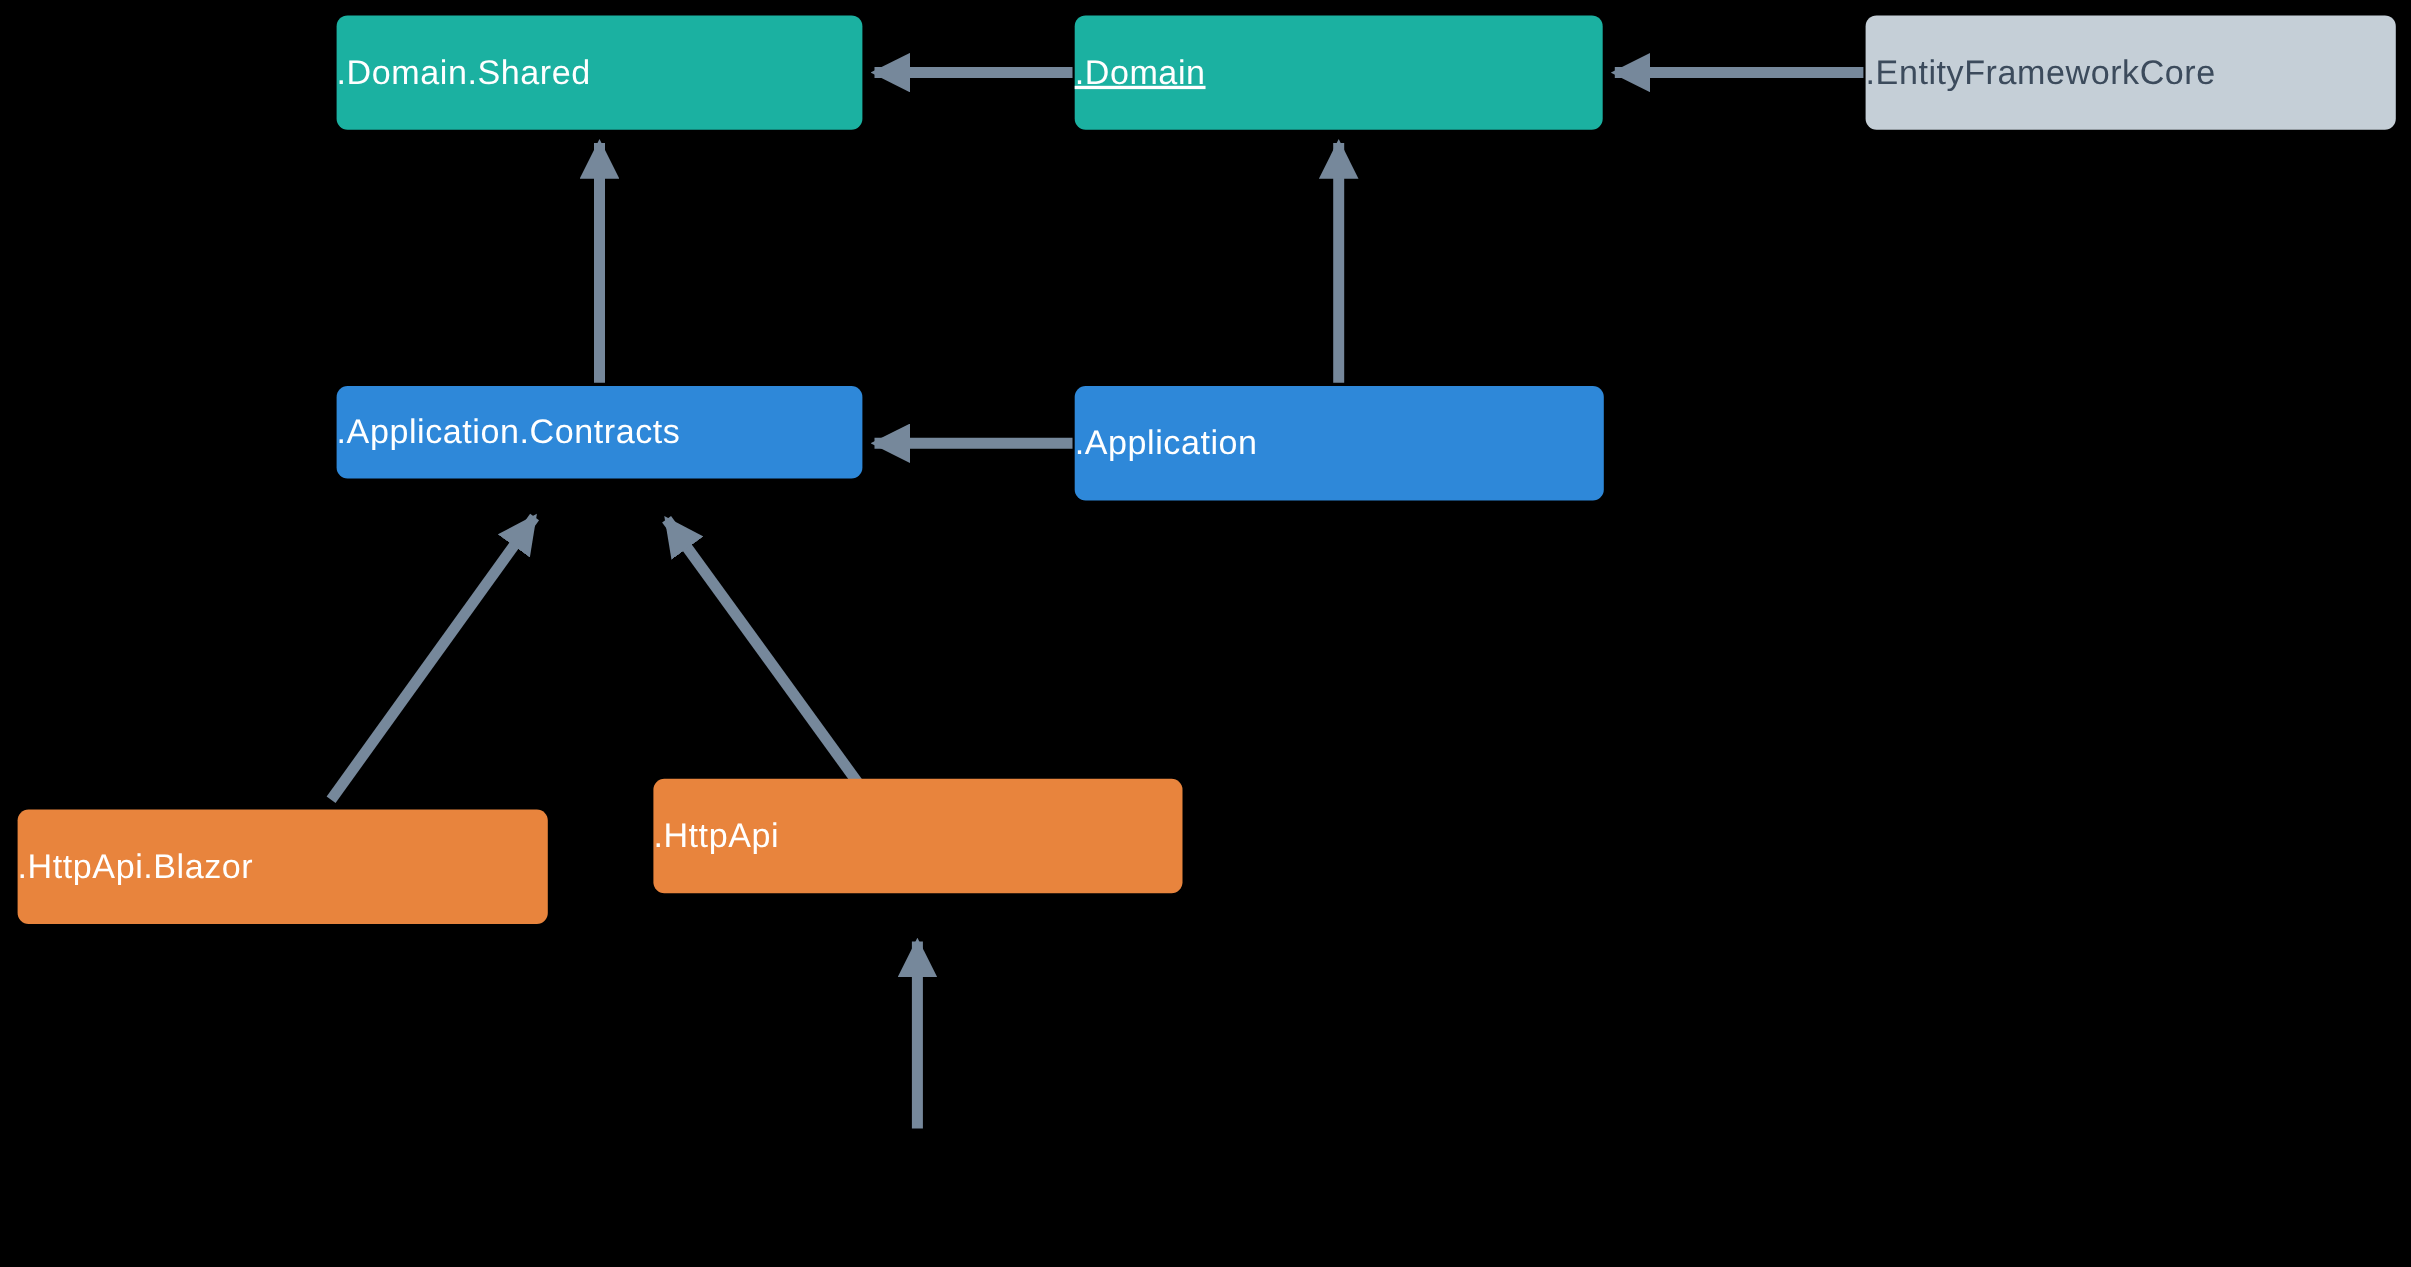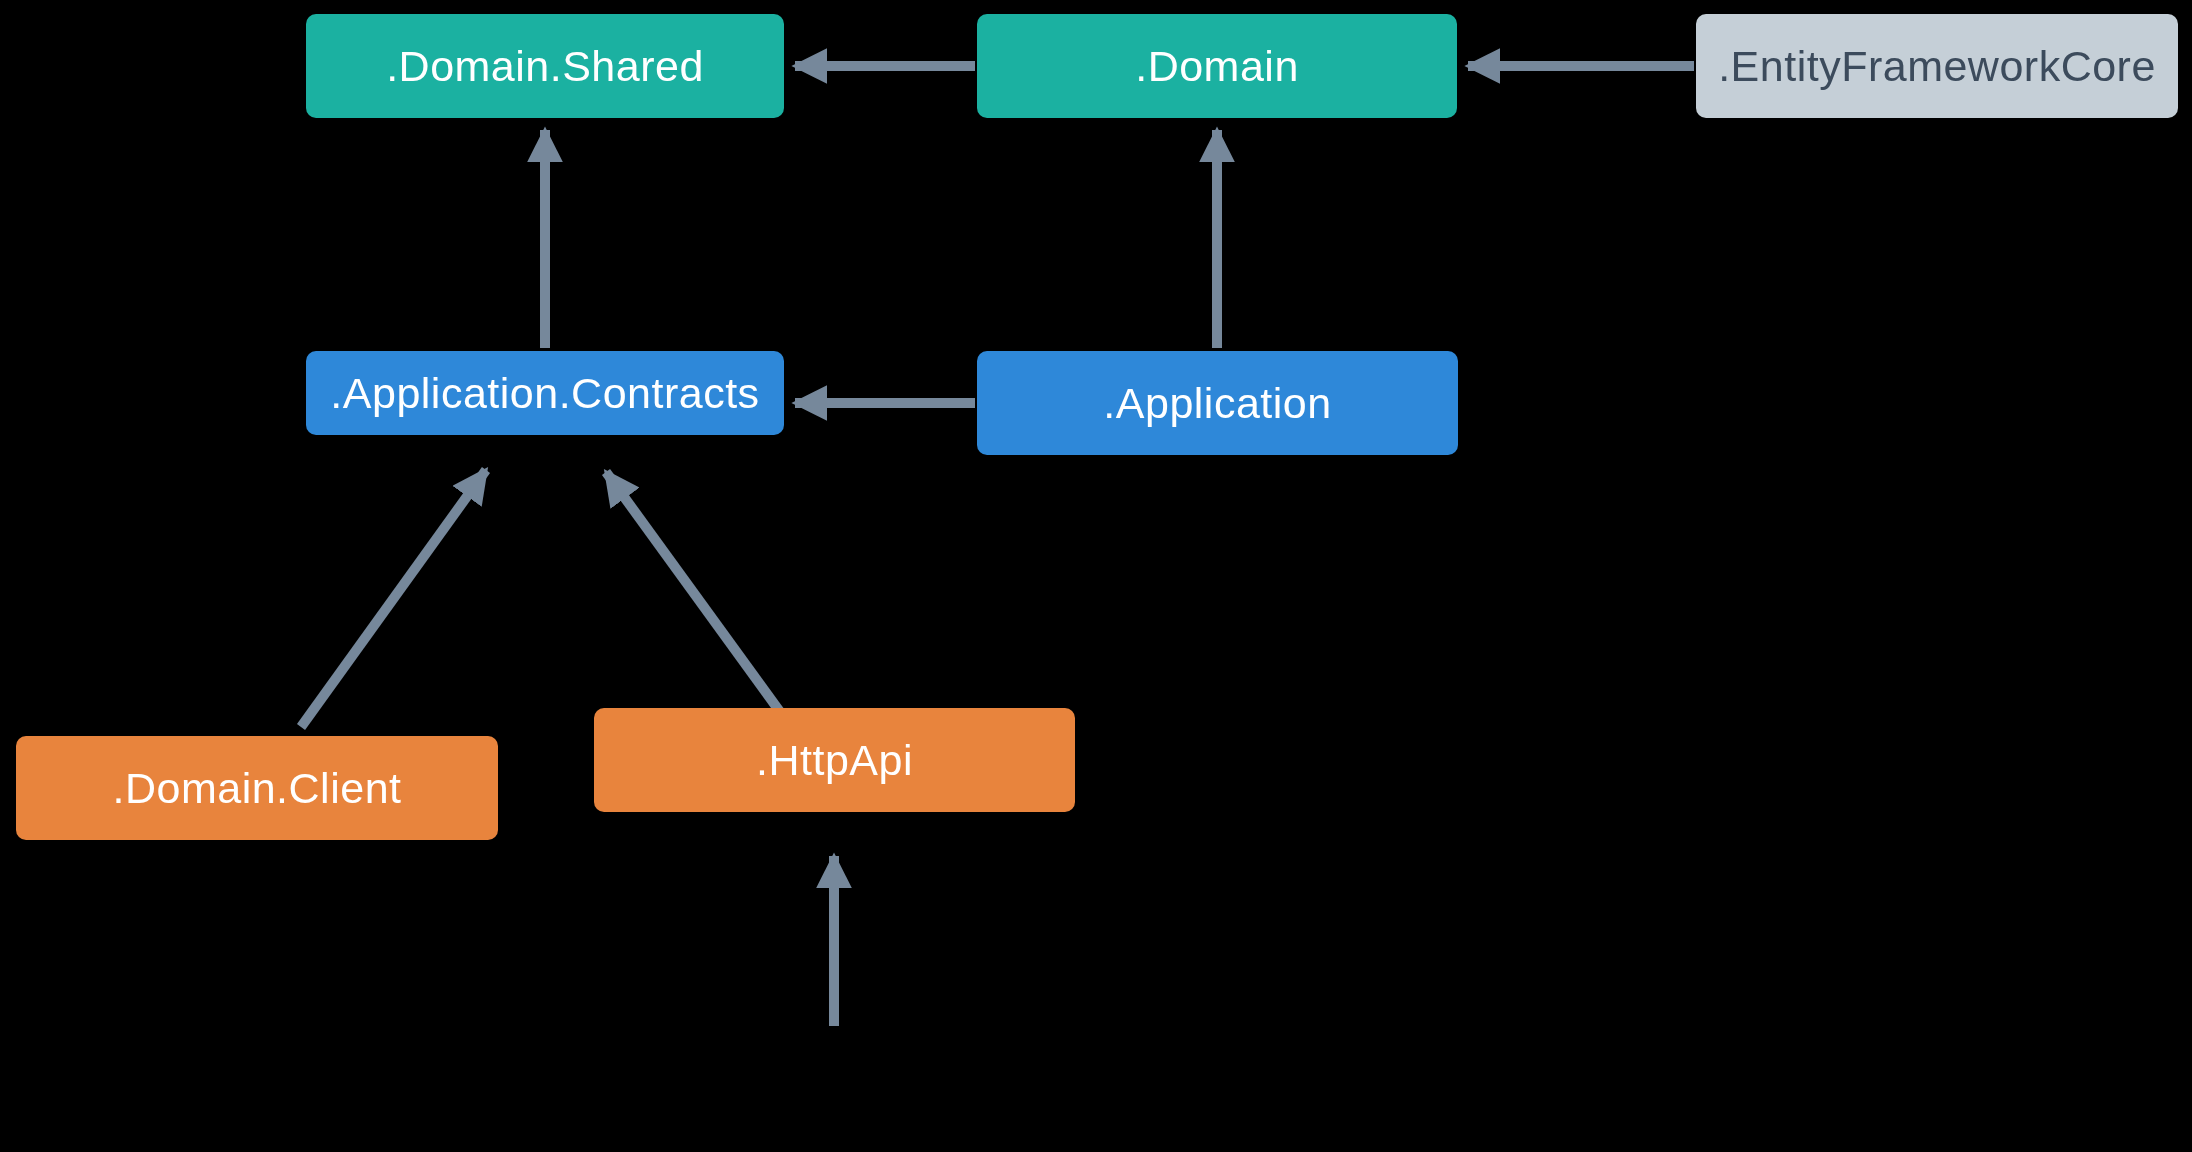--- a/index.html
+++ b/index.html
@@ -26,23 +26,22 @@
     stroke-width: 10;
     fill: none;
   }
   .arrowhead {
     fill: var(--arrow, #76889b);
   }
   .node {
     position: absolute;
     display: flex;
     align-items: center;
-    justify-content: center;
     border-radius: 10px;
-    font-size: 43px;
+    font-size: 31px;
     letter-spacing: 0.5px;
     color: var(--light-text, #fff);
     box-sizing: border-box;
     text-align: center;
     white-space: nowrap;
   }
   .node.teal   { background: var(--teal,   #1bb1a1); }
   .node.blue   { background: var(--blue,   #2e88d9); }
   .node.orange { background: var(--orange, #e8843d); }
   .node.gray   { background: var(--gray,   #c5cfd7); color: var(--dark-text, #3c4b5c); }
@@ -67,38 +66,38 @@
     <line class="edge" x1="975" y1="403" x2="795" y2="403" marker-end="url(#ah)"></line>
     <line class="edge" x1="301" y1="727" x2="486" y2="470" marker-end="url(#ah)"></line>
     <line class="edge" x1="791" y1="727" x2="606" y2="472" marker-end="url(#ah)"></line>
     <line class="edge" x1="834" y1="1026" x2="834" y2="856" marker-end="url(#ah)"></line>
   </svg>
 
   <div class="node teal" style="left:306px; top:14px; width:478px; height:104px;">
     <span>.Domain.Shared</span>
   </div>
 
-  <div class="node teal" style="left:977px; top:14px; width:480px; height:104px;">
+  <div class="node teal" style="left:977px; top:14px; width:480px; height:104px;text-decoration:underline;">
     <span>.Domain</span>
   </div>
 
   <div class="node gray" style="left:1696px; top:14px; width:482px; height:104px;">
     <span>.EntityFrameworkCore</span>
   </div>
 
   <div class="node blue" style="left:306px; top:351px; width:478px; height:84px;">
     <span>.Application.Contracts</span>
   </div>
 
   <div class="node blue" style="left:977px; top:351px; width:481px; height:104px;">
     <span>.Application</span>
   </div>
 
   <div class="node orange" style="left:16px; top:736px; width:482px; height:104px;">
-    <span>.Domain.Client</span>
+    <span>.HttpApi.Blazor</span>
   </div>
 
   <div class="node orange" style="left:594px; top:708px; width:481px; height:104px;">
     <span>.HttpApi</span>
   </div>
 
 
 </div>
 
 </body></html>

